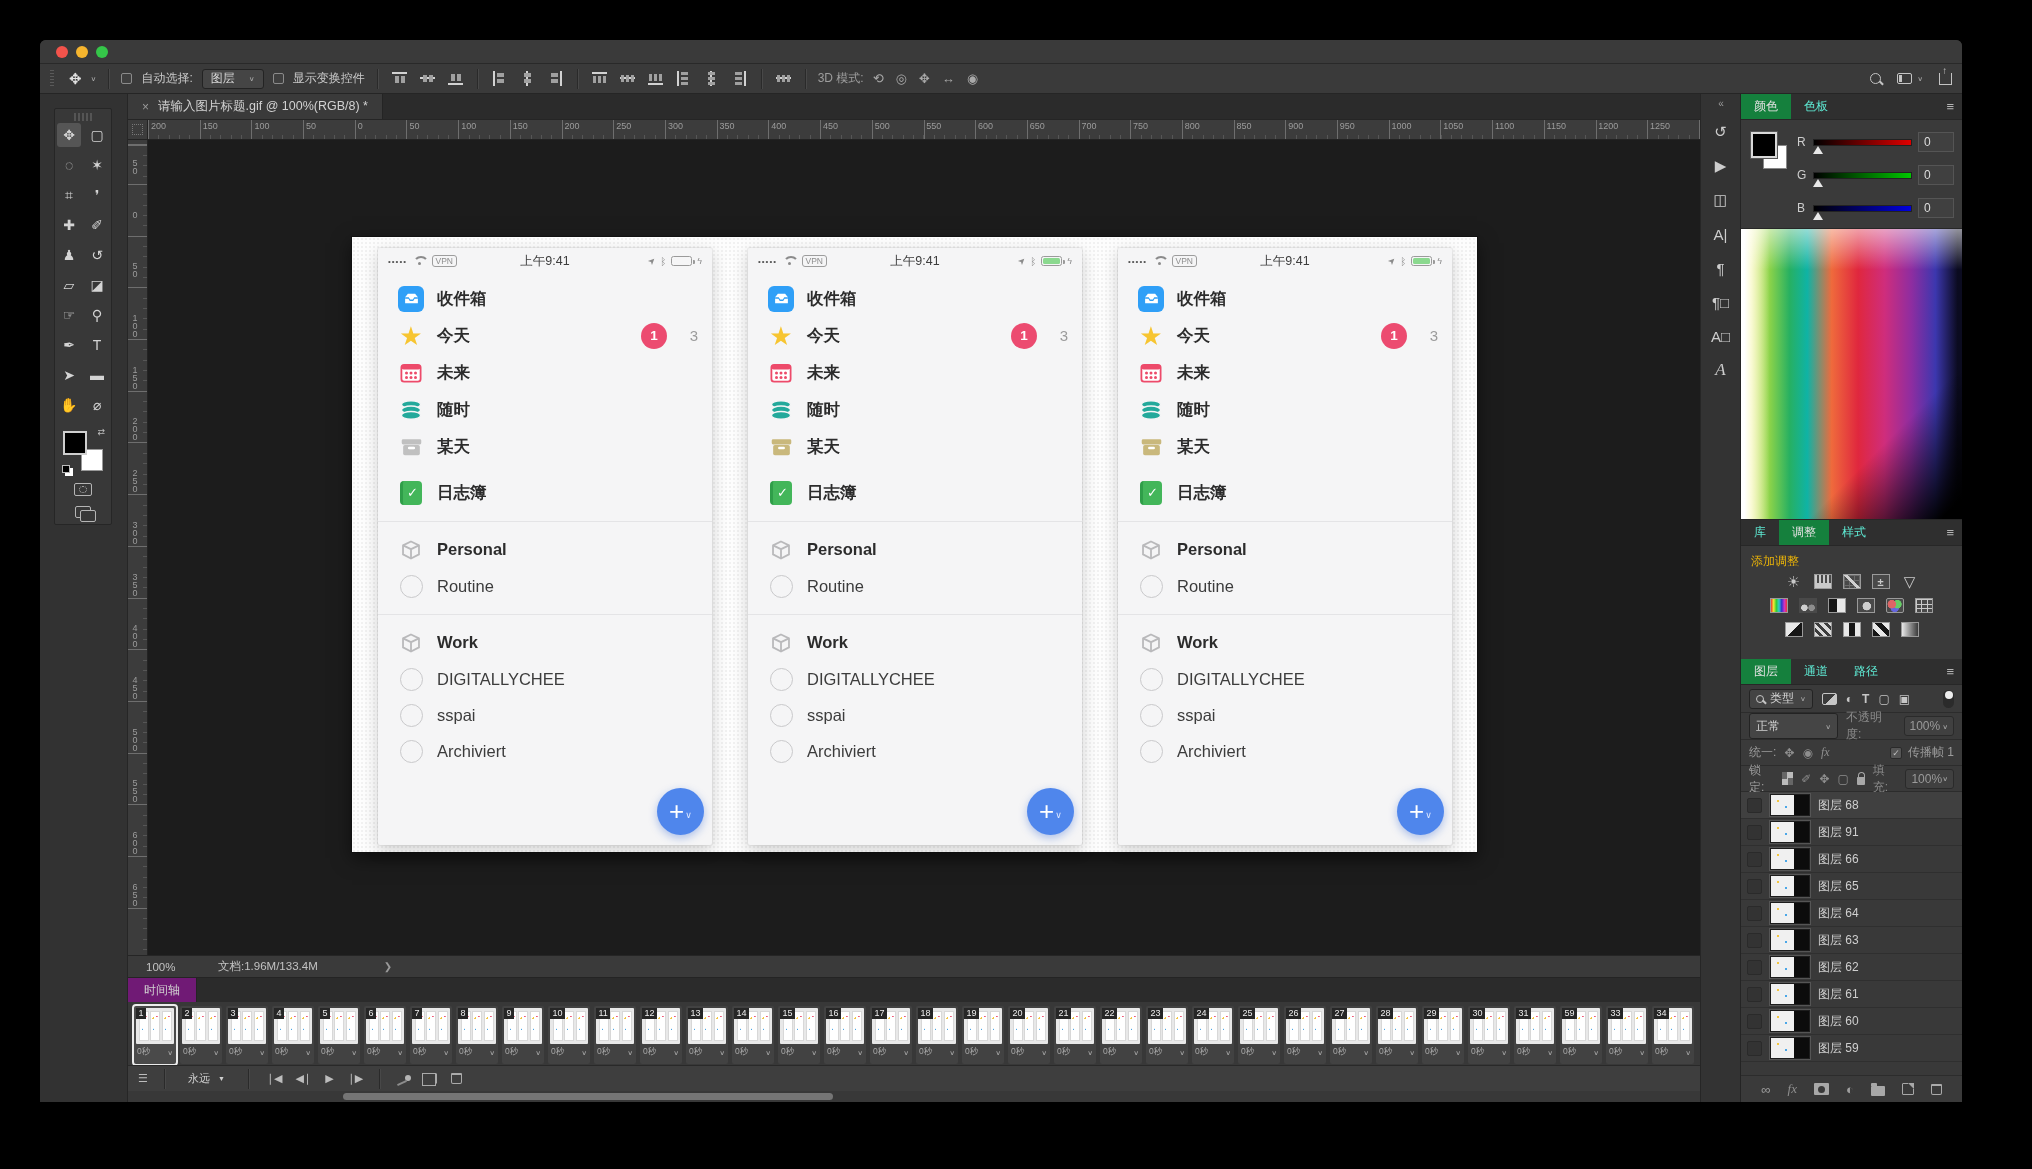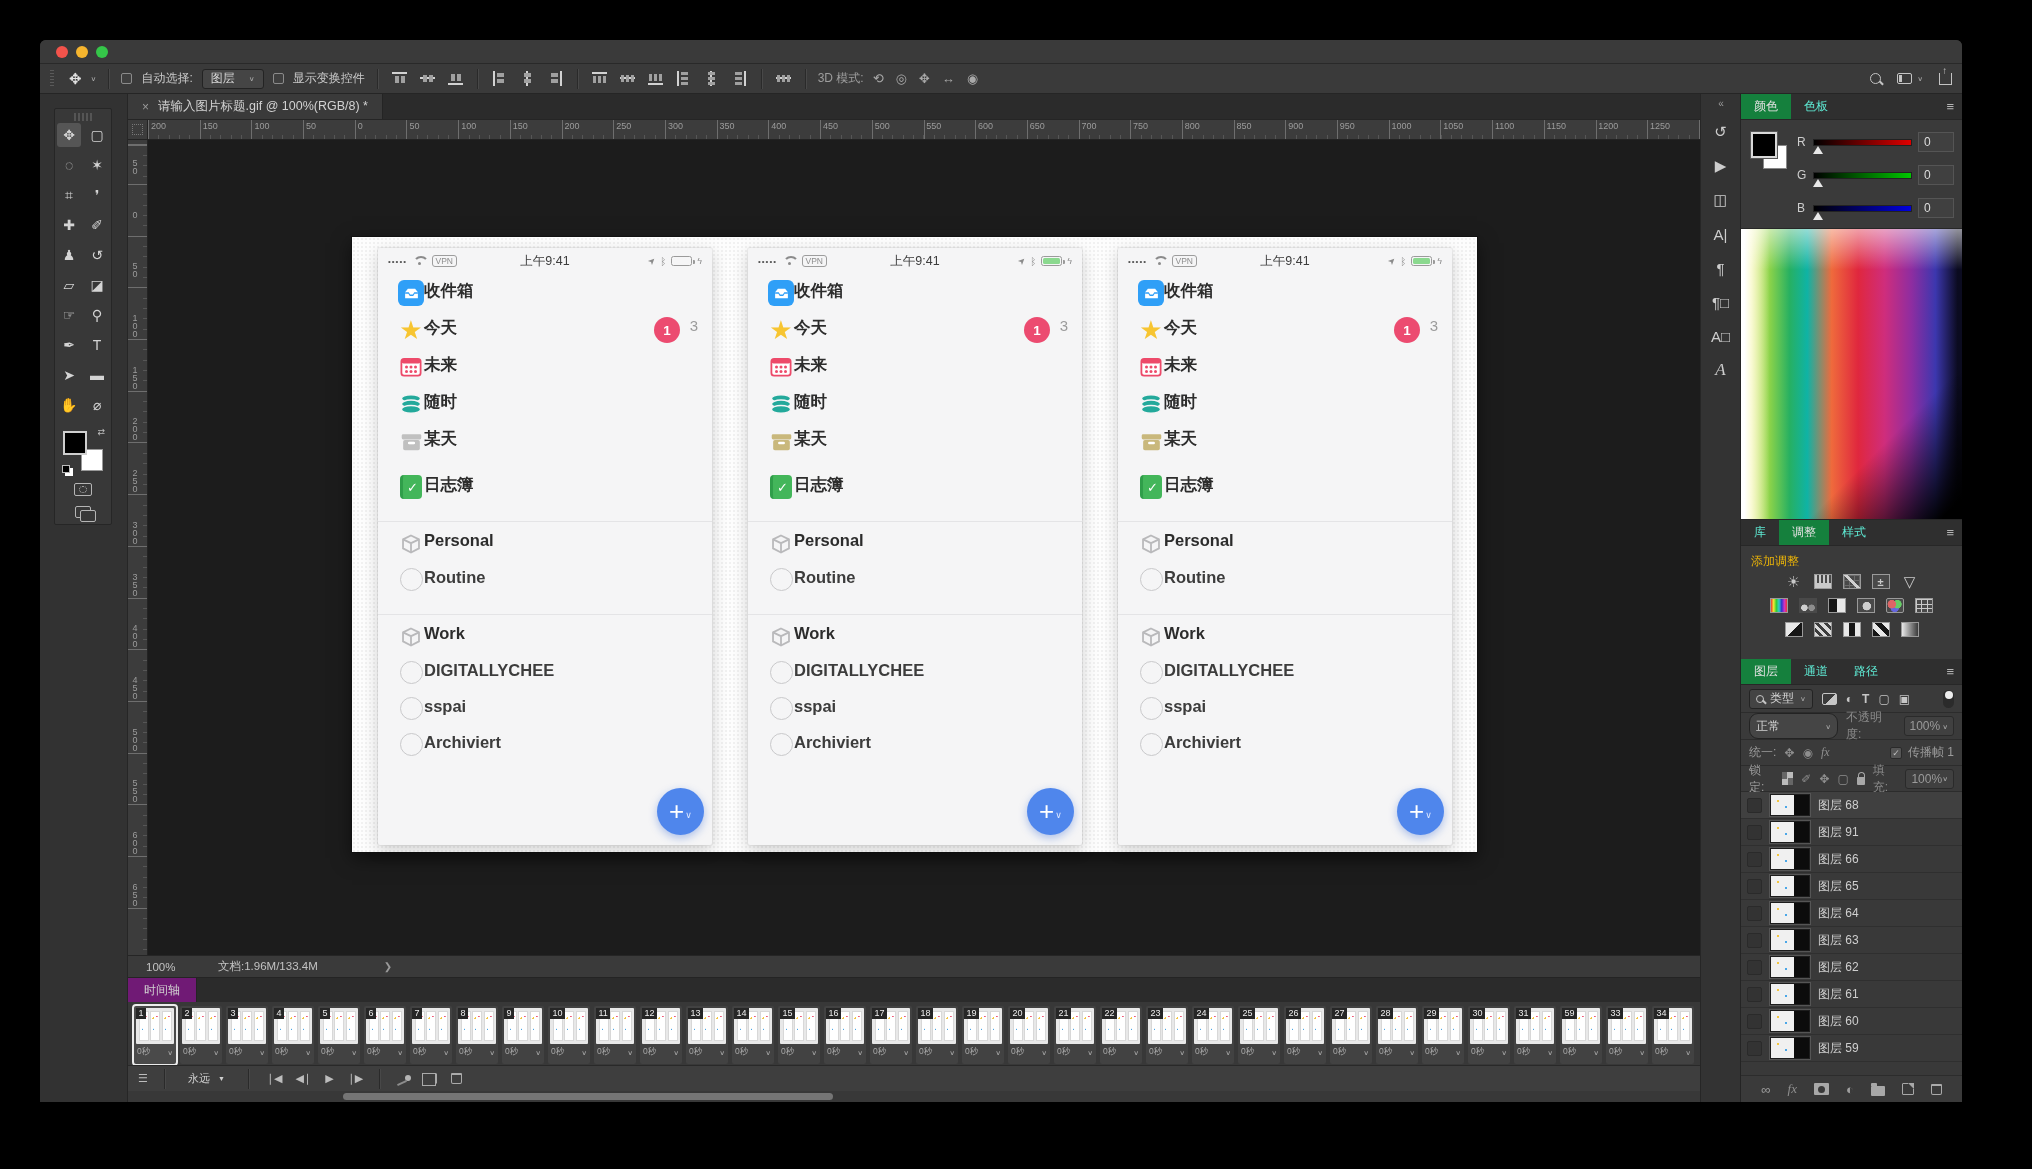--- a/index.html
+++ b/index.html
@@ -97,22 +97,22 @@
   .ptime{position:absolute;left:0;right:0;text-align:center;color:#3d3d3d;font-size:12.5px;pointer-events:none}
   .pright{margin-left:auto;display:flex;align-items:center;gap:5px}
   .navarrow{display:inline-block;transform:rotate(-45deg);font-size:9px;color:#8b8b8b}
   .bt{font-size:10px;color:#8b8b8b}
   .batt{width:21px;height:10px;border:1px solid #9a9a9a;border-radius:2.5px;position:relative;background:#f5f5f6}
   .batt::after{content:"";position:absolute;right:-3.5px;top:2.5px;width:2px;height:4px;background:#9a9a9a;border-radius:0 1px 1px 0}
   .batt i{position:absolute;inset:1px;background:#8bd98f;border-radius:1.5px}
   .ph1 .batt i{background:transparent}
   .bolt{font-size:9px;color:#8b8b8b}
   .plist{padding:8px 0 0}
-  .prow{display:flex;height:37px;padding:0 14px 0 20px;gap:0;font-size:16.5px;font-weight:600;color:#2c2c2c}
-  .prow.sub{font-weight:700;color:#3c3c3c;height:36px}
+  .prow{display:flex;align-items:center;height:37px;padding:0 14px 0 20px;gap:13px;font-size:16.5px;font-weight:600;color:#2c2c2c}
+  .prow.sub{font-weight:400;color:#3c3c3c;height:36px}
   .picon{width:26px;height:26px;flex:0 0 auto;display:flex;align-items:center;justify-content:center}
   .ic-inbox{background:#2f9ff7;border-radius:6px}
   .ic-star{font-size:26px;color:#f7c531;line-height:1}
   .ic-logbook{width:22px;height:24px;background:#43b65a;border-radius:4px;border-left:3px solid #2f9e49;
     color:#fff;font-size:13px;font-weight:700;display:flex;align-items:center;justify-content:center}
   .ph1 .ic-someday svg{filter:grayscale(1) brightness(1.05)}
   .spacer{flex:1}
   .badge{min-width:26px;height:26px;border-radius:13px;background:#ec4b70;color:#fff;font-size:13.5px;font-weight:700;
     display:flex;align-items:center;justify-content:center;padding:0 7px}
   .cnt{width:18px;text-align:right;color:#9b9b9b;font-size:15px;font-weight:400}
@@ -205,21 +205,21 @@
   .adj.a-gmap{background:linear-gradient(45deg,#161616 25%,#e8e8e8 25% 50%,#161616 50% 75%,#e8e8e8 75%)}
   .adj.a-sel{background:linear-gradient(90deg,#e8e8e8,#3a3a3a)}
 
   .lfilter{height:28px;display:flex;align-items:center;gap:9px;padding:0 8px;border-bottom:1px solid #2c2c2c;flex:0 0 auto}
   .typebox{display:flex;align-items:center;gap:6px;background:#444;border:1px solid #232323;border-radius:3px;height:20px;padding:0 6px;color:#d6d6d6}
   .fico{color:#c6c6c6;font-size:12px}
   .f-pix{width:15px;height:12px;border:1.2px solid #c6c6c6;border-radius:2px;background:linear-gradient(135deg,transparent 55%,#c6c6c6 55%)}
   .toggle{margin-left:auto;width:11px;height:18px;background:#2b2b2b;border-radius:6px;position:relative}
   .toggle::after{content:"";position:absolute;left:1.5px;top:1.5px;width:8px;height:8px;border-radius:50%;background:#ededed}
   .lblend{height:27px;display:flex;align-items:center;gap:8px;padding:0 8px;border-bottom:1px solid #2c2c2c;flex:0 0 auto}
-  .blendbox{width:92px;height:20px;background:#454545;border:1px solid #232323;border-radius:9px;display:flex;align-items:center;justify-content:space-between;padding:12px 6px;color:#d0d0d0}
+  .blendbox{width:92px;height:20px;background:#454545;border:1px solid #232323;border-radius:3px;display:flex;align-items:center;justify-content:space-between;padding:12px 6px;color:#d0d0d0}
   .dimlab{color:#8a8a8a}
   .valbox{width:52px;height:20px;background:#404040;border:1px solid #2a2a2a;border-radius:3px;display:flex;align-items:center;justify-content:space-between;padding:0 5px;color:#9a9a9a}
   .lunify,.llock{height:26px;display:flex;align-items:center;gap:8px;padding:0 8px;border-bottom:1px solid #2c2c2c;flex:0 0 auto;color:#9c9c9c}
   .uico{color:#8f8f8f;font-size:12px}
   .fxi{font-style:italic;font-family:"Liberation Serif",serif;color:#8f8f8f}
   .propcb{margin-left:auto;display:flex;align-items:center;gap:6px;color:#9c9c9c}
   .cbx{width:12px;height:12px;background:#555;border:1px solid #2a2a2a;border-radius:2px;color:#bfbfbf;font-size:9px;display:flex;align-items:center;justify-content:center}
   .padlock{width:9px;height:8px;background:#a8a8a8;border-radius:1px;position:relative;margin-top:4px}
   .padlock::before{content:"";position:absolute;left:1.3px;top:-5px;width:4.5px;height:5px;border:1.6px solid #a8a8a8;border-bottom:none;border-radius:4px 4px 0 0}
   .checker{width:13px;height:13px;background:conic-gradient(#bbb 25%,#666 0 50%,#bbb 0 75%,#666 0)}

